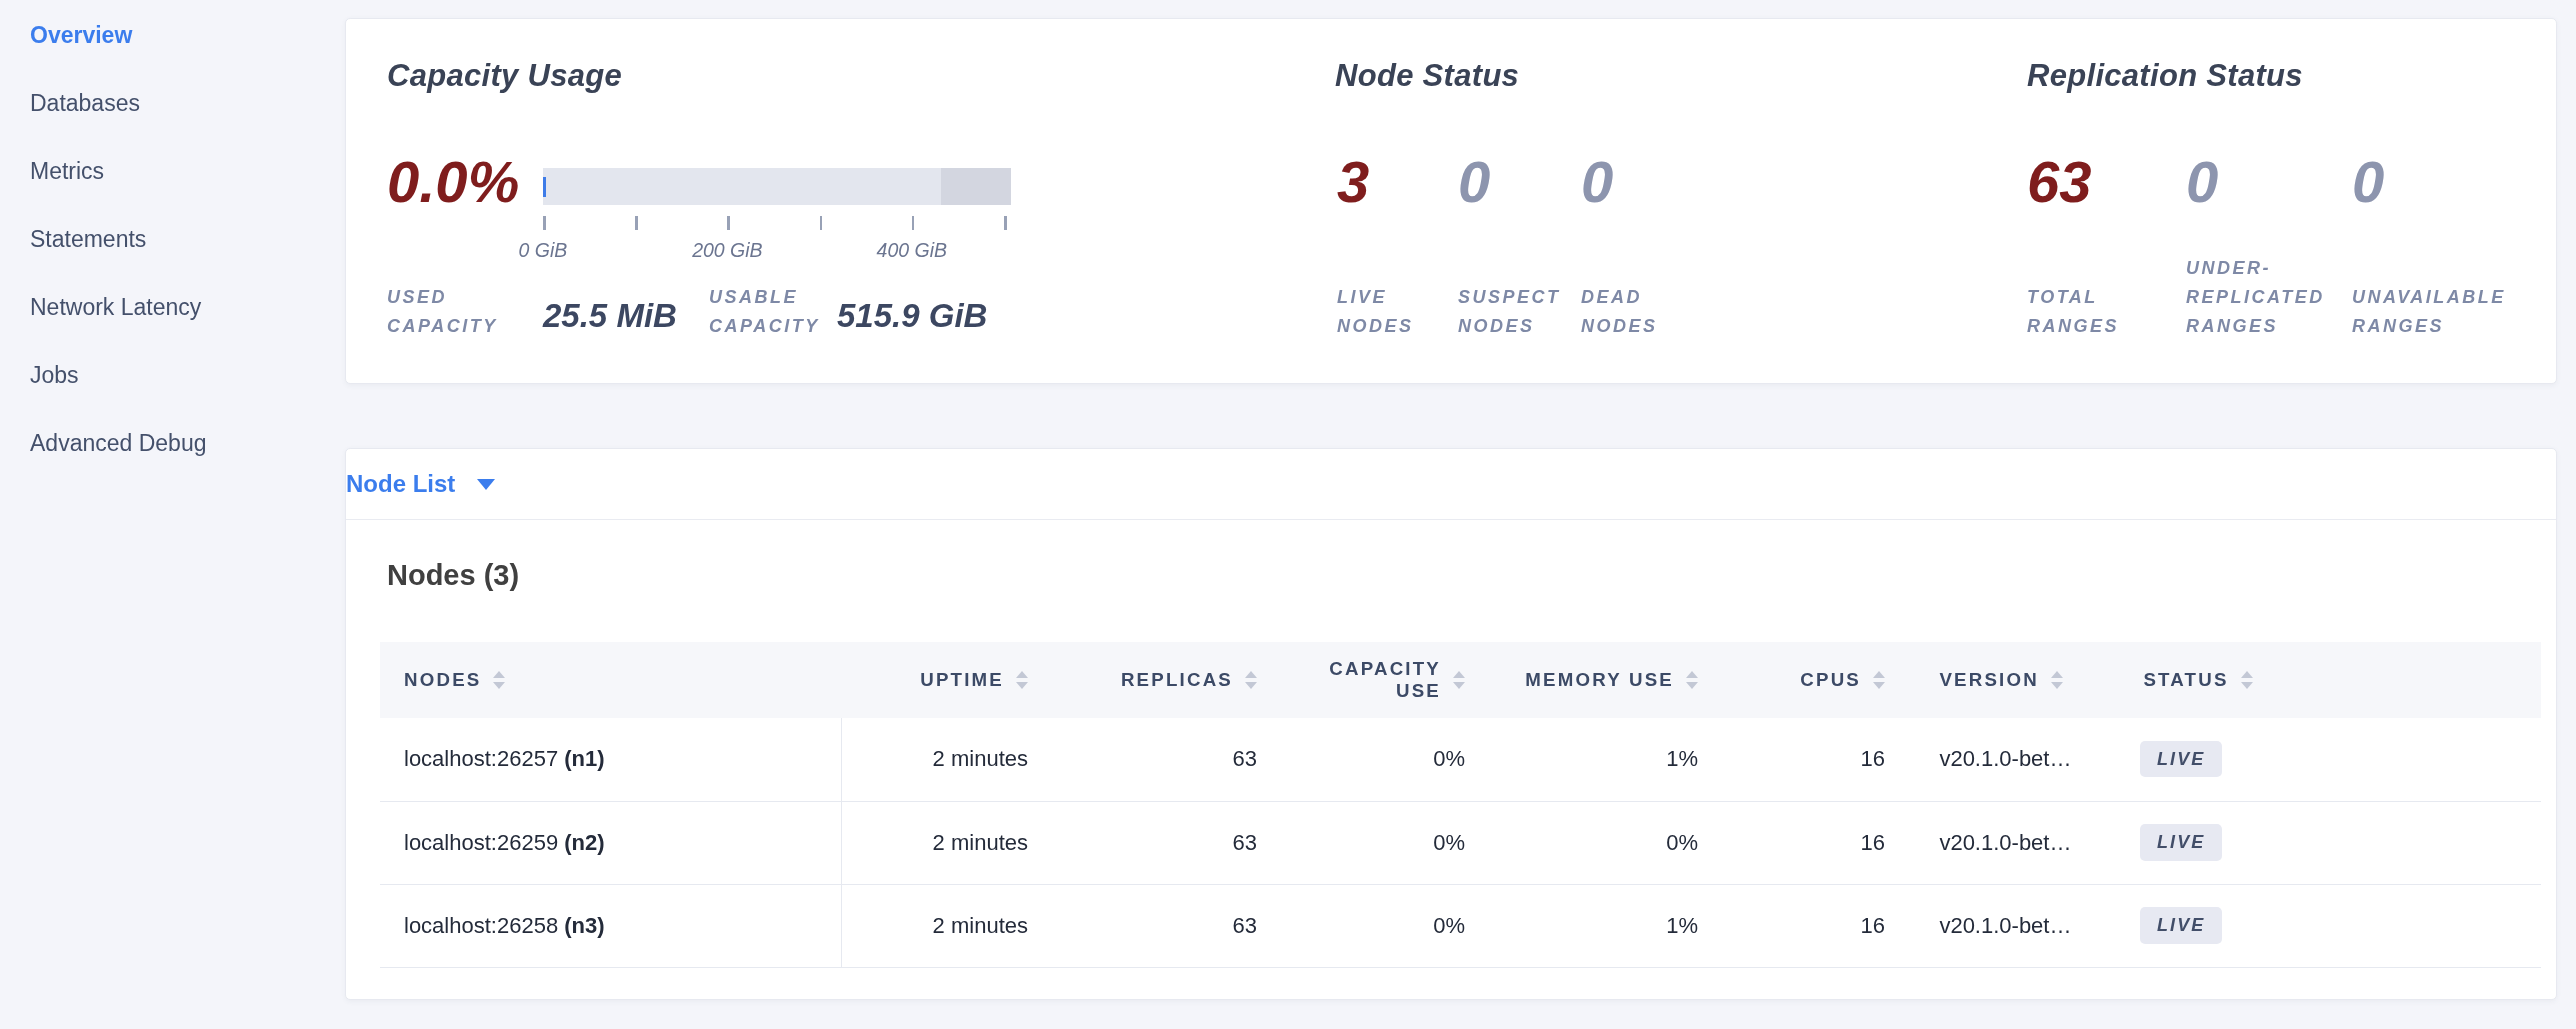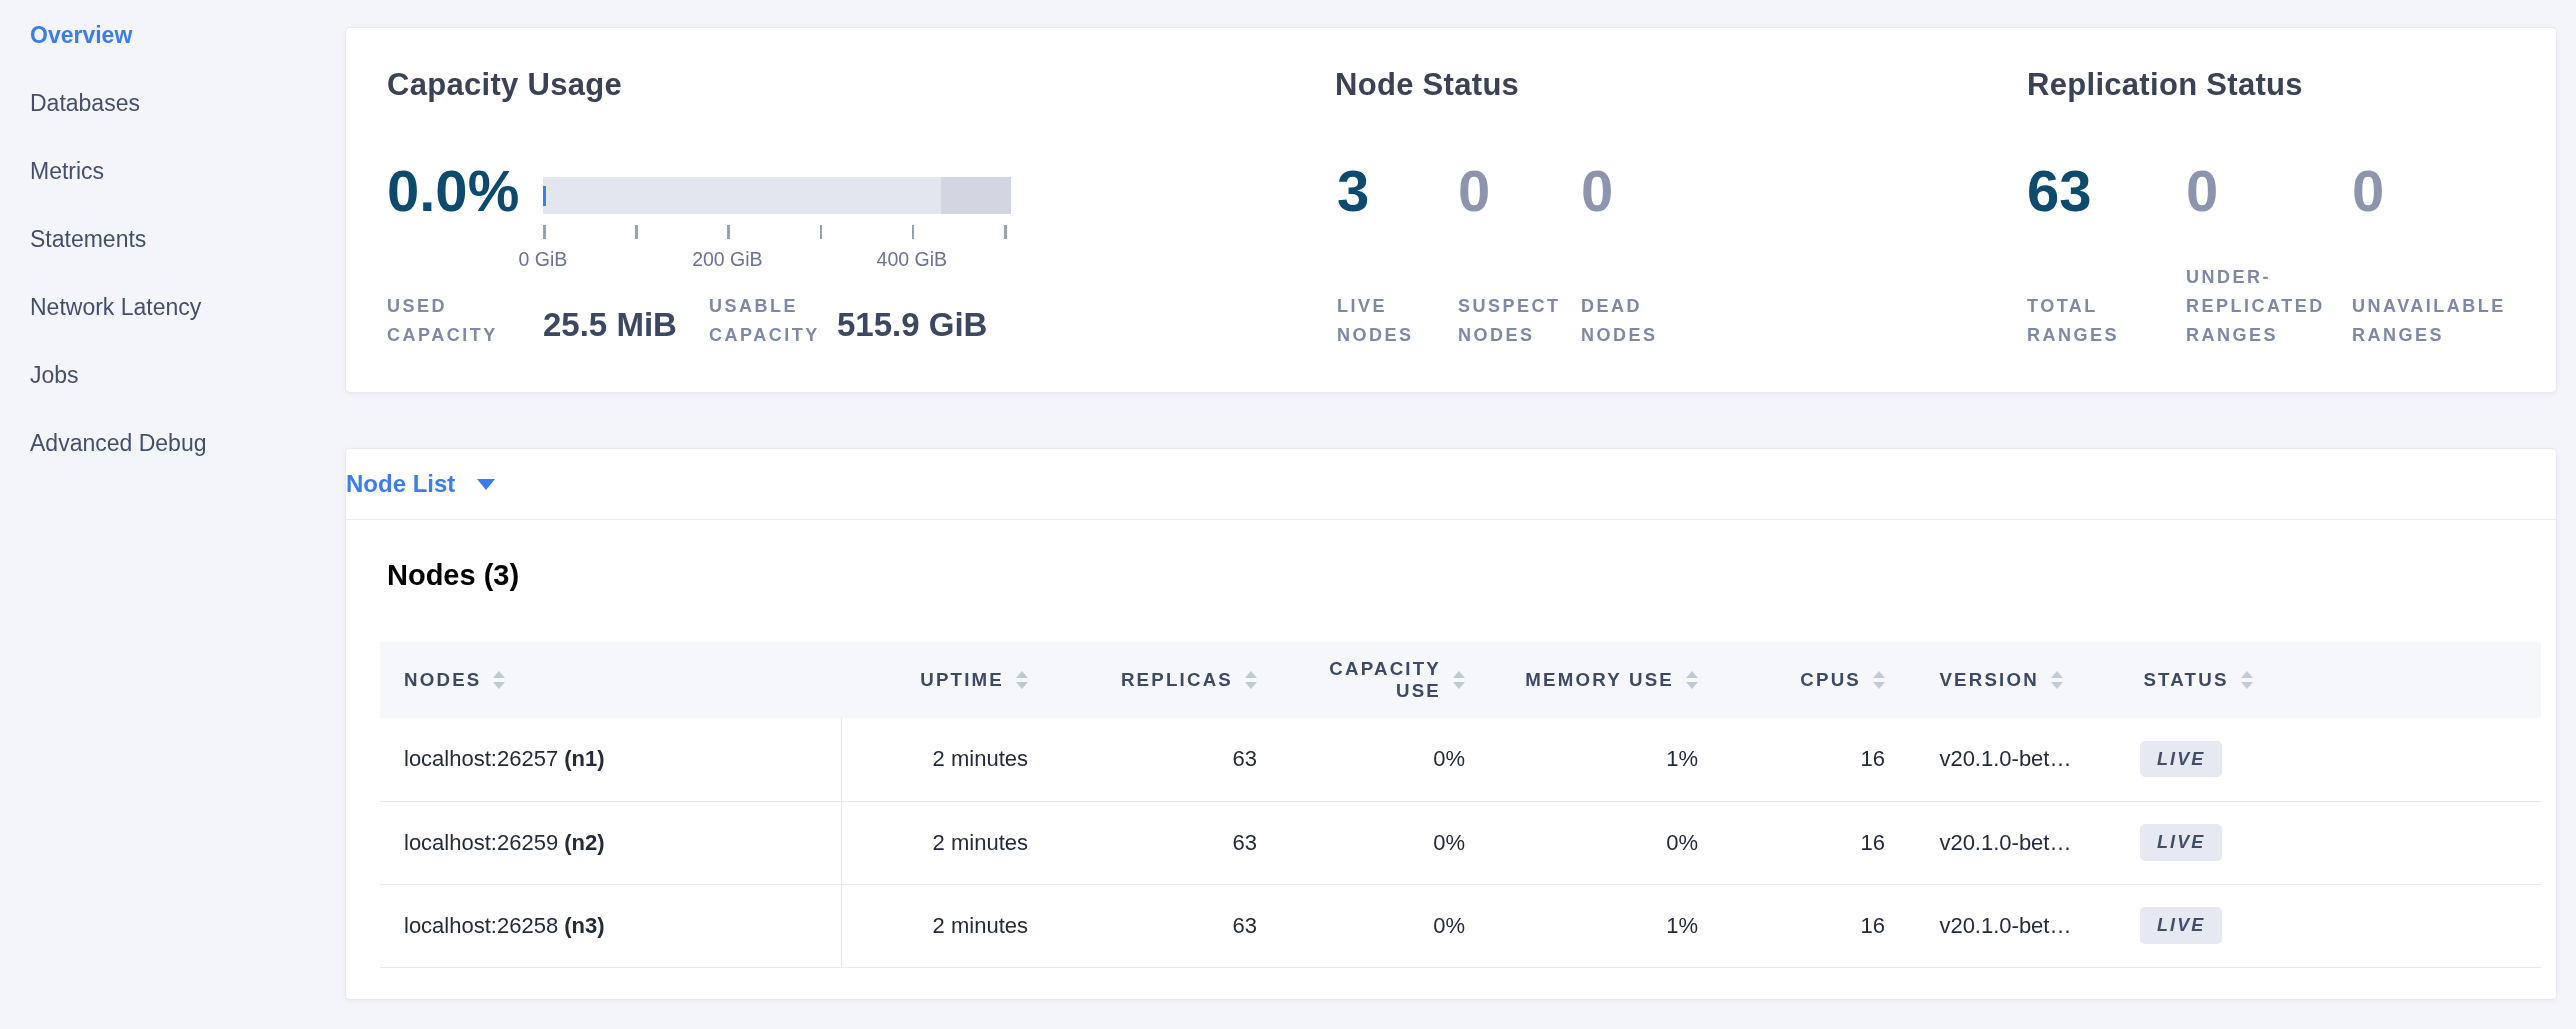--- a/index.html
+++ b/index.html
@@ -20,33 +20,33 @@
     font-size: 23px; color: #44506b; cursor: pointer; white-space: nowrap;
   }
   .sidebar li.active { color: #3b7ded; font-weight: 700; }
 
   
   .card {
     position: absolute; left: 345px; width: 2212px;
     background: #ffffff; border: 0.8px solid #e7e9f0; border-radius: 5.1px;
     box-shadow: 0 1.7px 5.1px rgba(60,75,105,0.05);
   }
-  .summary-card { top: 27px; height: 366px; }
+  .summary-card { top: 18px; height: 366px; font-style: italic; }
   .table-card { top: 448px; height: 552px; }
 
   
   .panel-title {
     position: absolute; top: 39px;
     font-size: 31px; font-weight: 700; color: #3a4356; letter-spacing: 0.3px;
   }
   .t-capacity { left: 41px; }
   .t-nodes    { left: 989px; }
   .t-repl     { left: 1681px; }
 
-  .big-num { position: absolute; top: 134px; font-size: 58px; font-weight: 700; color: #0c4a6e; line-height: 1; }
+  .big-num { position: absolute; top: 134px; font-size: 58px; font-weight: 700; color: #7f1d1d; line-height: 1; }
   .big-num.muted { color: #8d95ae; font-weight: 600; }
   .pct { left: 41px; }
 
   .caps-label {
     position: absolute; bottom: 42px;
     font-size: 18px; font-weight: 600; letter-spacing: 2.5px;
     color: #7e89a6; line-height: 29px;
   }
   .stat-big-value {
     position: absolute; bottom: 48px;
@@ -85,21 +85,21 @@
     position: absolute; left: 0; top: 0; width: 100%; height: 71px;
     border-bottom: 1.7px solid #e9ebf1; display: flex; align-items: center; 
   }
   .selector { display: inline-flex; align-items: center; gap: 22px; cursor: pointer; }
   .selector-label { color: #3b7ded; font-size: 24px; font-weight: 600; }
   .caret {
     width: 0; height: 0; display: inline-block;
     border-left: 9.3px solid transparent; border-right: 9.3px solid transparent;
     border-top: 11px solid #3b7ded;
   }
-  .section-title { position: absolute; left: 41px; top: 110px; font-size: 29px; font-weight: 700; color: #000000; }
+  .section-title { position: absolute; left: 41px; top: 110px; font-size: 29px; font-weight: 700; color: #404040; }
 
   .nodes-table { position: absolute; left: 34px; top: 193px; width: 2161px; border-collapse: collapse; table-layout: fixed; }
   .nodes-table thead th {
     height: 76px; background: #f6f7fa; vertical-align: middle;
     font-size: 18.7px; font-weight: 700; letter-spacing: 2.2px; color: #3c4a66; text-align: left;
   }
   .hwrap { display: flex; align-items: center; gap: 12px; }
   .hwrap.r { justify-content: flex-end; }
   .hlabel { white-space: nowrap; }
   .hlabel.wrap2 { white-space: normal; max-width: 127px; text-align: right; line-height: 22px; }

